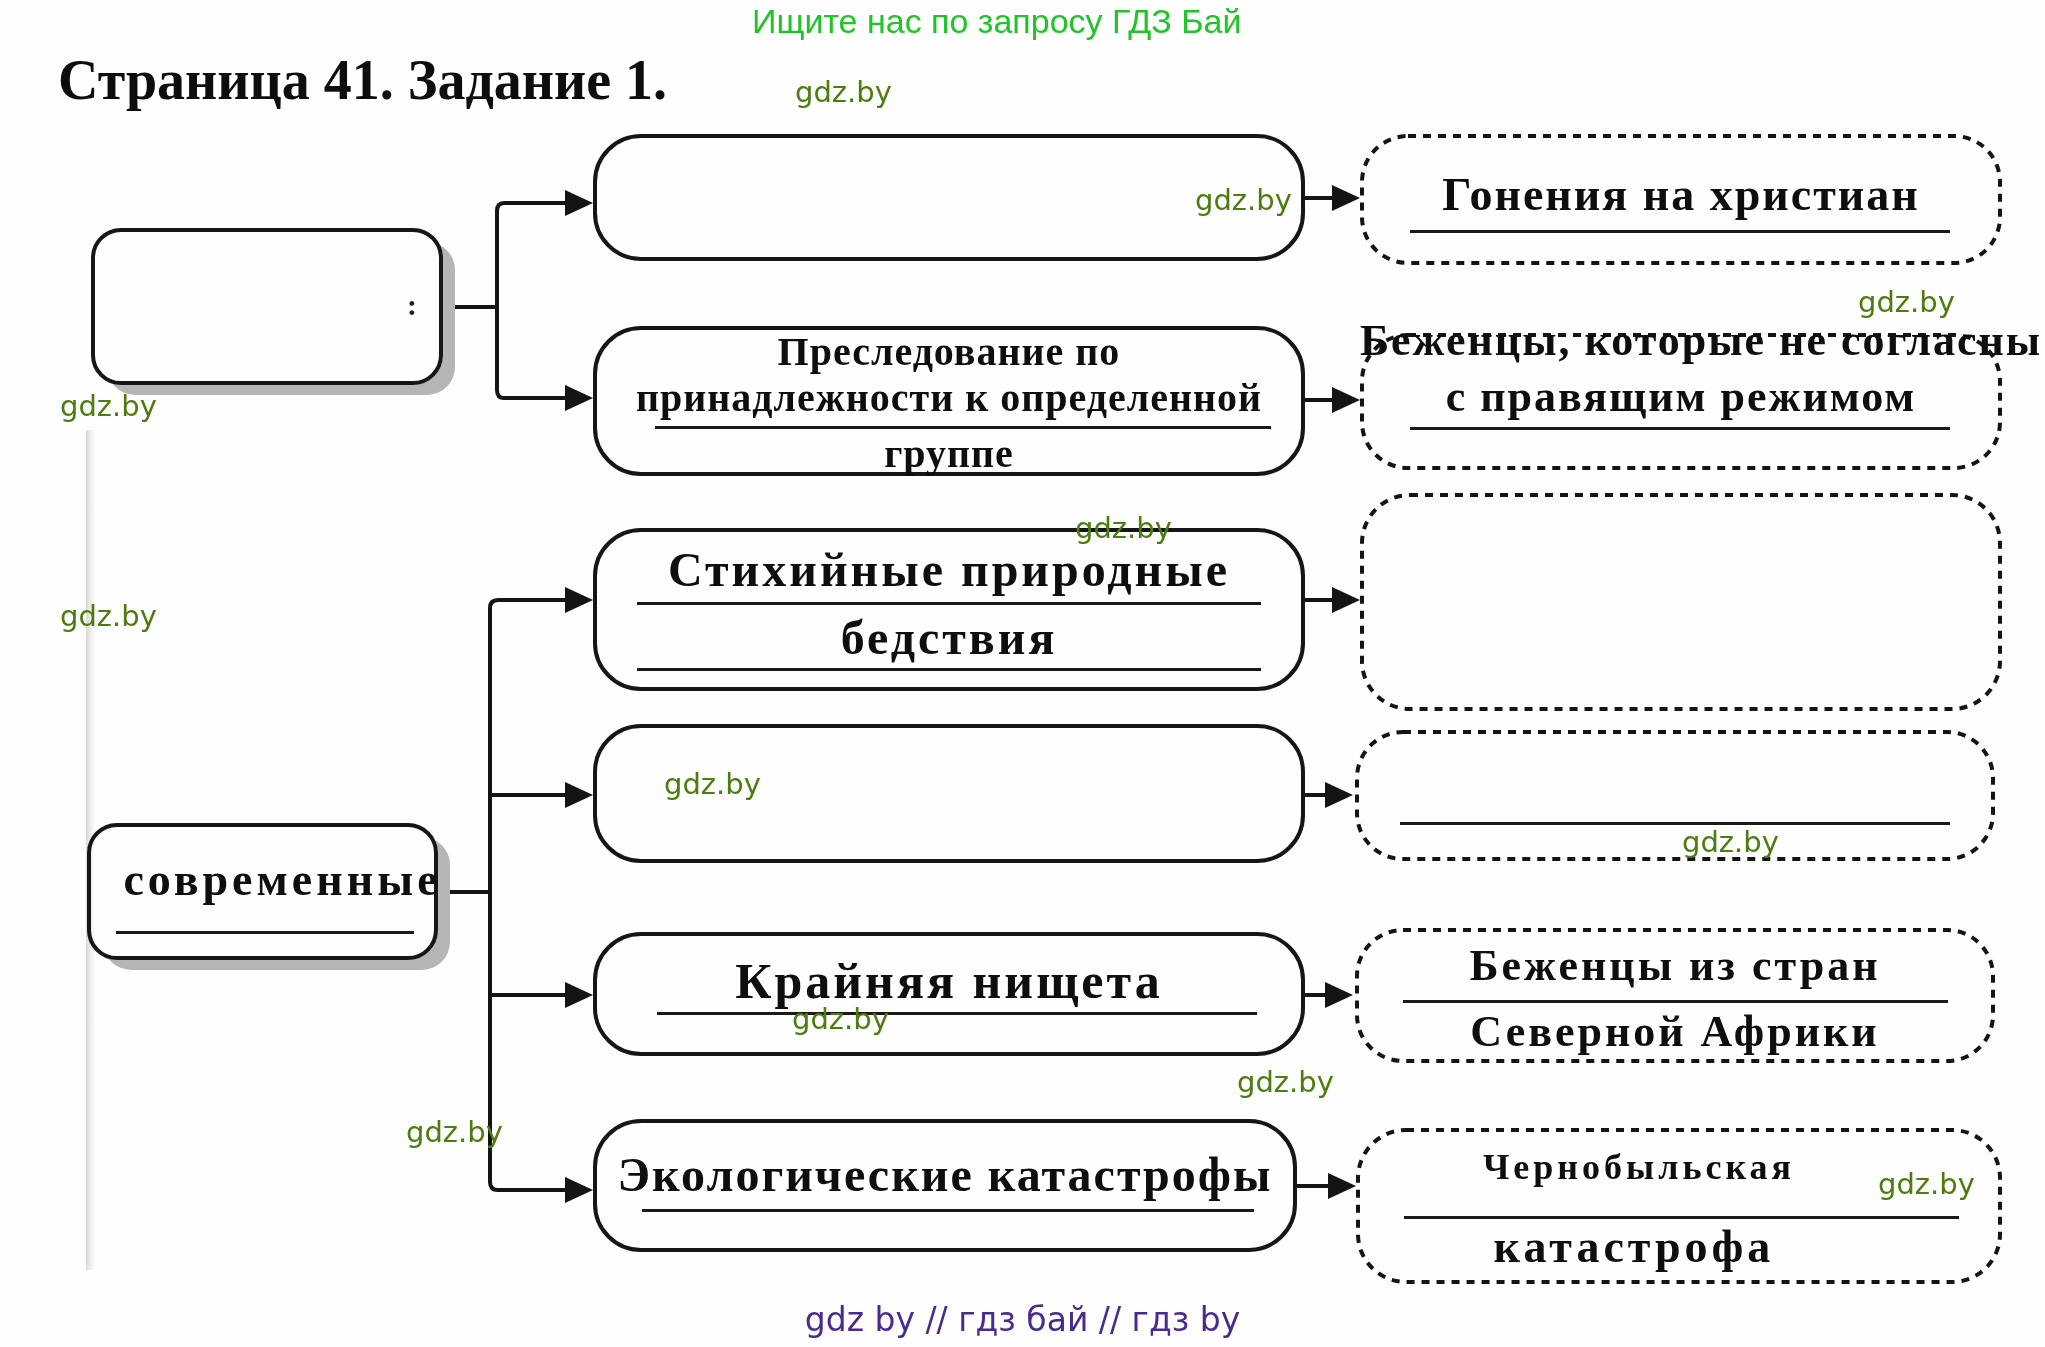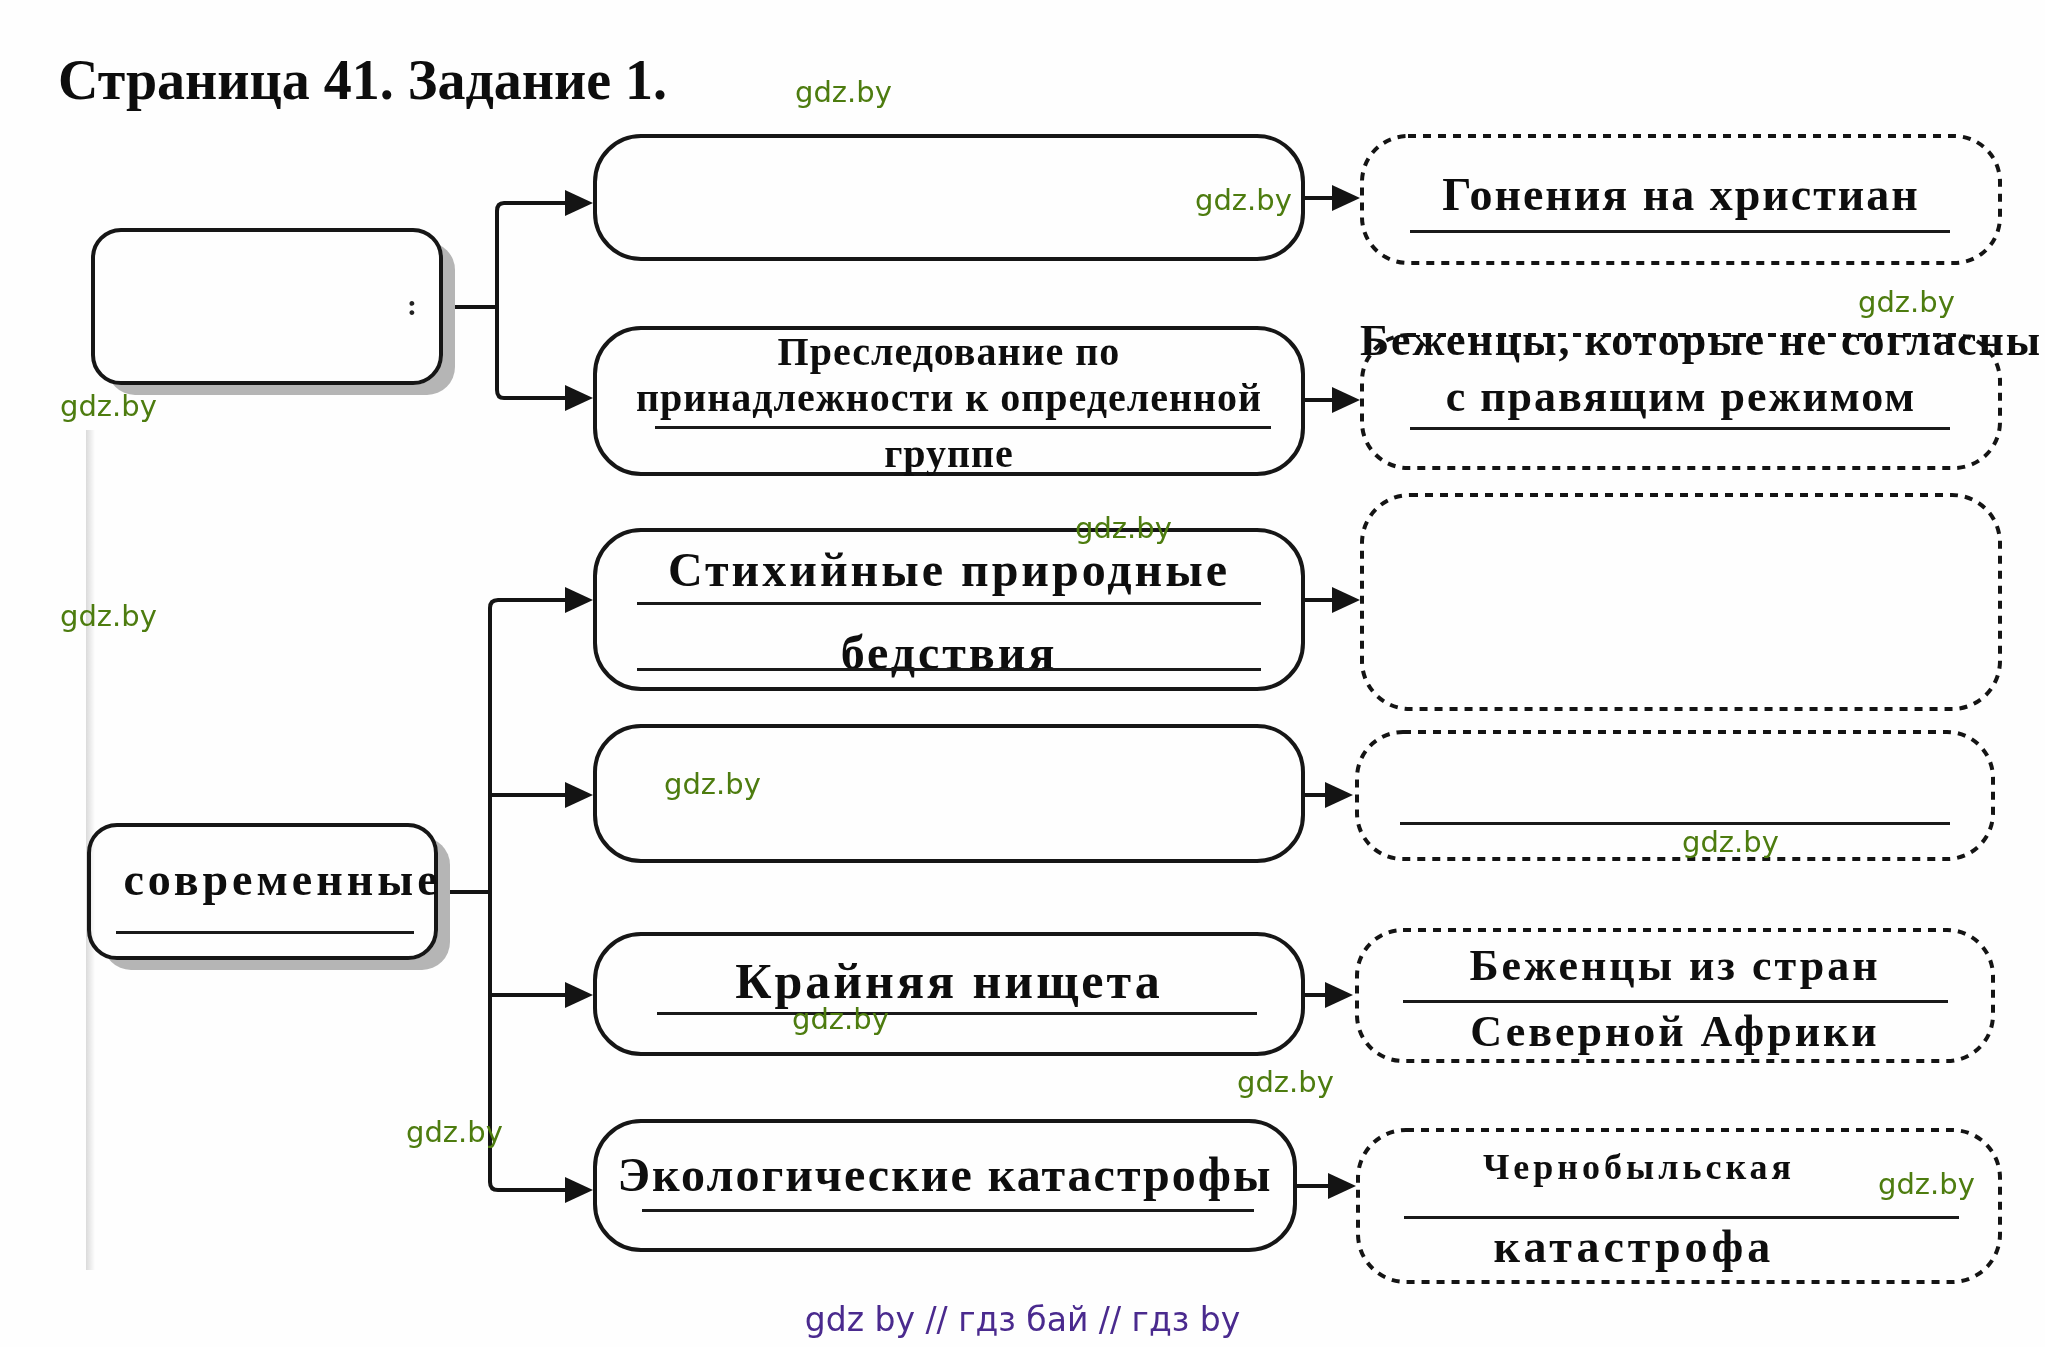--- a/index.html
+++ b/index.html
@@ -52,20 +52,21 @@
   }
   svg.wires{position:absolute;left:0;top:0;}
 </style>
 </head>
 <body>
 
 <div id="canvas">
 
   <div class="fold"></div>
 
+  <div class="abs promo" style="left:752px;top:2px;">Ищите нас по запросу ГДЗ Бай</div>
   <div class="abs page-title" style="left:58px;top:48px;">Страница 41. Задание 1.</div>
 
   <svg class="wires" width="2045" height="1347" viewBox="0 0 2045 1347">
     <g stroke="#141414" stroke-width="4" fill="none">
       <path d="M443,307 L497,307"></path>
       <path d="M567,203 L504,203 Q497,203 497,211 L497,390 Q497,398 504,398 L567,398"></path>
       <path d="M438,892 L490,892"></path>
       <path d="M567,600 L498,600 Q490,600 490,608 L490,1182 Q490,1190 498,1190 L567,1190"></path>
       <path d="M490,795 L567,795"></path>
       <path d="M490,995 L567,995"></path>
@@ -106,21 +107,21 @@
   <div class="sbox" style="left:593px;top:326px;width:704px;height:142px;border-radius:48px;">
     <div class="bline" style="top:0px;font-size:40px;letter-spacing:1px;">Преследование по</div>
     <div class="bline" style="top:46px;font-size:40px;letter-spacing:1px;">принадлежности к определенной</div>
     <div class="uline" style="left:58px;top:96px;width:616px;"></div>
     <div class="bline" style="top:102px;font-size:40px;letter-spacing:1px;">группе</div>
   </div>
 
   <div class="sbox" style="left:593px;top:528px;width:704px;height:155px;border-radius:48px;">
     <div class="bline" style="top:12px;font-size:48px;letter-spacing:3px;">Стихийные природные</div>
     <div class="uline" style="left:40px;top:70px;width:624px;"></div>
-    <div class="bline" style="top:95px;font-size:48px;letter-spacing:3px;">бедствия</div>
+    <div class="bline" style="top:80px;font-size:48px;letter-spacing:3px;">бедствия</div>
     <div class="uline" style="left:40px;top:136px;width:624px;"></div>
   </div>
 
   <div class="sbox" style="left:593px;top:724px;width:704px;height:131px;border-radius:48px;"></div>
 
   <div class="sbox" style="left:593px;top:932px;width:704px;height:116px;border-radius:48px;">
     <div class="bline" style="top:18px;font-size:50px;letter-spacing:3px;">Крайняя нищета</div>
     <div class="uline" style="left:60px;top:76px;width:600px;"></div>
   </div>
 

